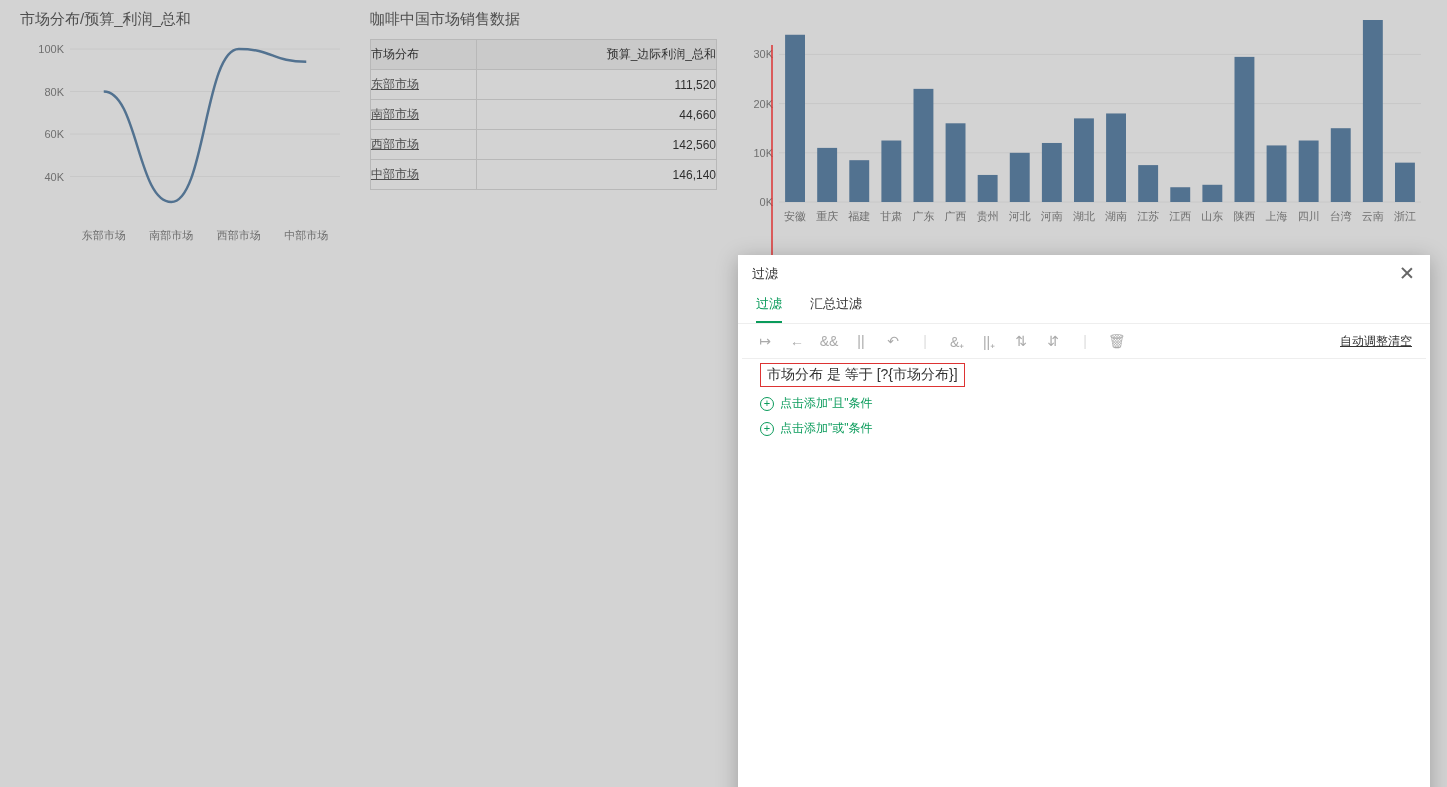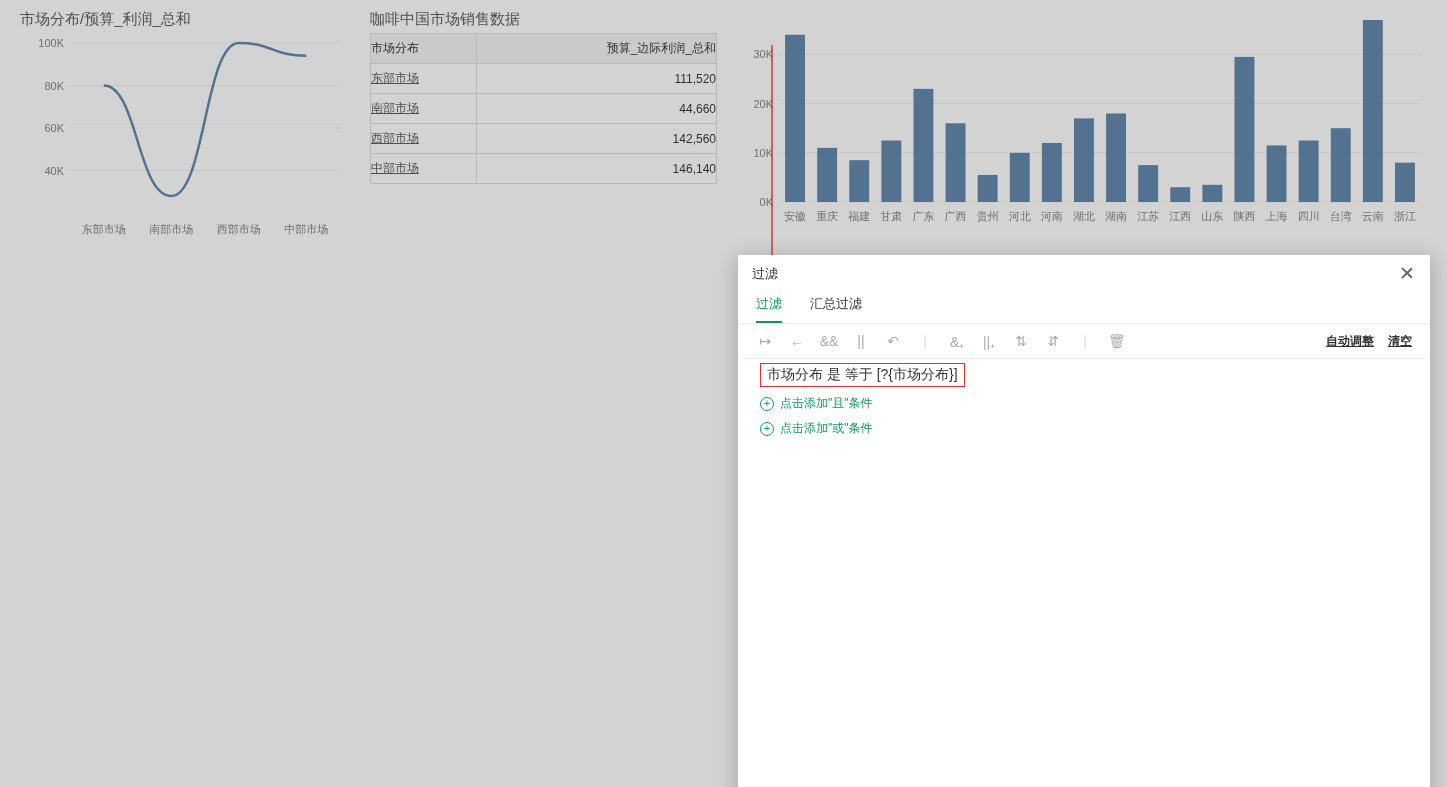--- a/index.html
+++ b/index.html
@@ -16,21 +16,21 @@
       padding: 10px 20px;
       gap: 20px;
     }
     .panel {
       display: flex;
       flex-direction: column;
     }
     .panel-title {
       font-size: 15px;
       color: #333;
-      margin-bottom: 4px;
+      margin-bottom: 10px;
       font-weight: normal;
     }
     
     .linechart {
       width: 330px;
     }
     .linechart svg { display: block; }
     .axis-label { font-size: 11px; fill: #666; }
     
     .table-panel { width: 350px; }
@@ -114,22 +114,20 @@
     .toolbar .tool {
       width: 18px; height: 18px;
       display:flex; align-items:center; justify-content:center;
       cursor: pointer;
       font-size: 14px;
       font-family: "Segoe UI Symbol", Arial, sans-serif;
     }
     .toolbar .links {
       margin-left: auto;
       display: flex;
-      gap: 14px;
-      font-weight: bold;
     }
     .toolbar .links span {
       color: #333;
       text-decoration: underline;
       font-size: 12px;
       cursor: pointer;
     }
     .condition-area {
       flex: 1;
       padding: 2px 18px 10px 18px;

